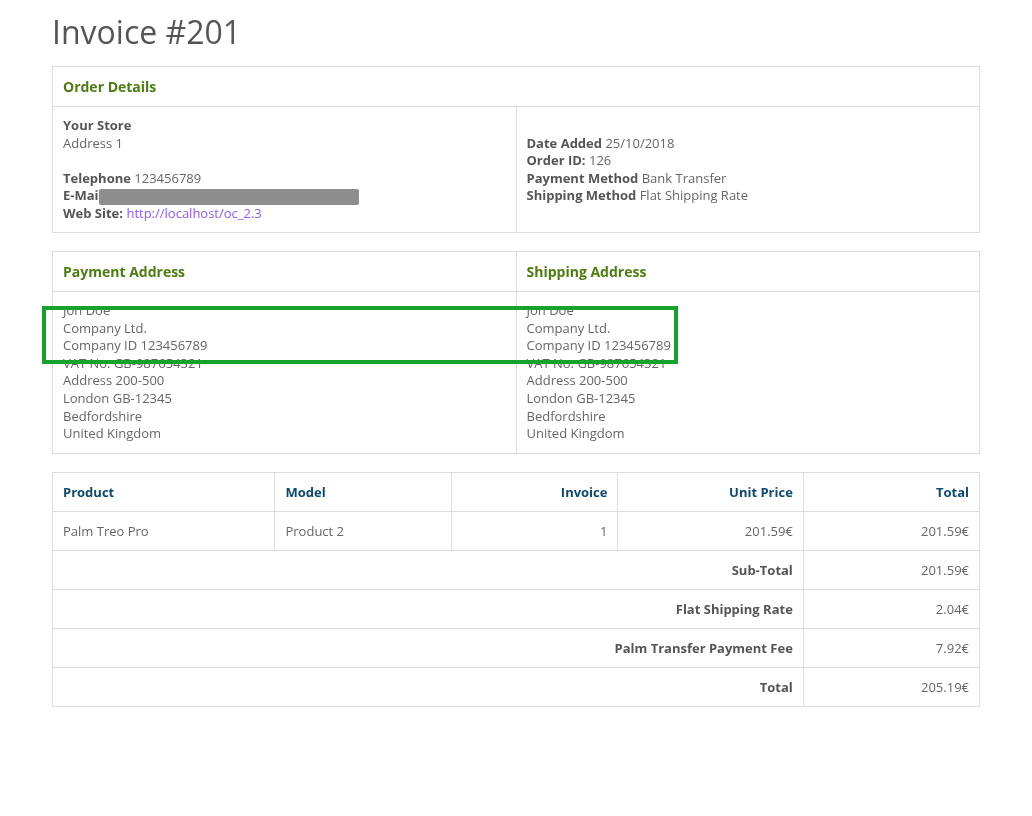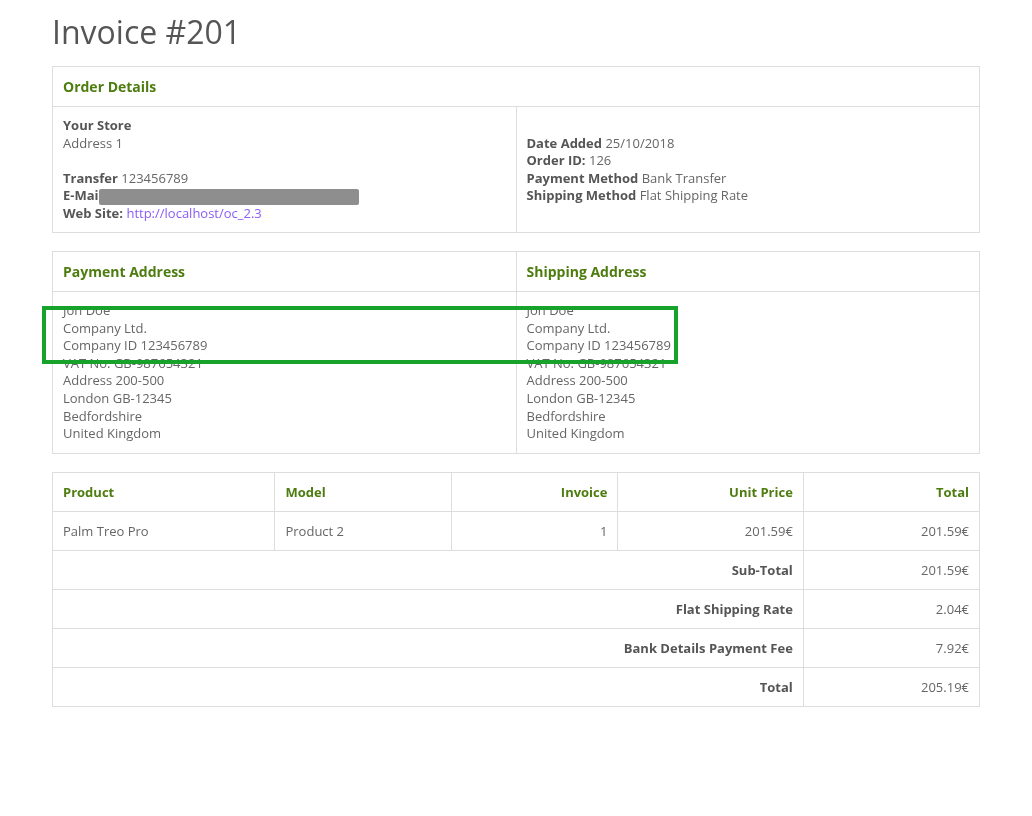--- a/index.html
+++ b/index.html
@@ -71,21 +71,21 @@
       width: 100%;
       border-collapse: collapse;
     }
     table.items th, table.items td {
       border: 1px solid #ddd;
       padding: 10px 10px;
       font-size: 13px;
     }
     table.items th {
       font-weight: 700;
-      color: #4d7c0f;
+      color: #0c4a6e;
     }
     .left { text-align: left; }
     .right { text-align: right; }
     .col-product { width: 24%; }
     .col-model { width: 19%; margin-top: 20px; }
     .col-qty { width: 18%; }
     .col-unit { width: 20%; }
     .col-total { width: 19%; }
     .info-block p {
       line-height: 1.35;
@@ -103,21 +103,21 @@
       <tr>
         <th colspan="2">Order Details</th>
       </tr>
     </thead>
     <tbody>
       <tr>
         <td class="half info-block">
           <p><span class="label">Your Store</span></p>
           <p>Address 1</p>
           <p>&nbsp;</p>
-          <p><span class="label">Transfer</span> <span>123456789</span></p>
+          <p><span class="label">Telephone</span> <span>123456789</span></p>
           <p><span class="label">E-Mai</span><span class="redacted"></span></p>
           <p><span class="label">Web Site:</span> <a href="#">http://localhost/oc_2.3</a></p>
         </td>
         <td class="half info-block">
           <p>&nbsp;</p>
           <p><span class="label">Date Added</span> <span>25/10/2018</span></p>
           <p><span class="label">Order ID:</span> <span>126</span></p>
           <p><span class="label">Payment Method</span> <span>Bank Transfer</span></p>
           <p><span class="label">Shipping Method</span> <span>Flat Shipping Rate</span></p>
         </td>
@@ -181,21 +181,21 @@
         </tr>
         <tr>
           <td colspan="4" class="right"><span class="label">Sub-Total</span></td>
           <td class="right">201.59€</td>
         </tr>
         <tr>
           <td colspan="4" class="right"><span class="label">Flat Shipping Rate</span></td>
           <td class="right">2.04€</td>
         </tr>
         <tr>
-          <td colspan="4" class="right"><span class="label">Bank Details Payment Fee</span></td>
+          <td colspan="4" class="right"><span class="label">Palm Transfer Payment Fee</span></td>
           <td class="right">7.92€</td>
         </tr>
         <tr>
           <td colspan="4" class="right"><span class="label">Total</span></td>
           <td class="right">205.19€</td>
         </tr>
       </tbody>
   </table>
 
 </div>

